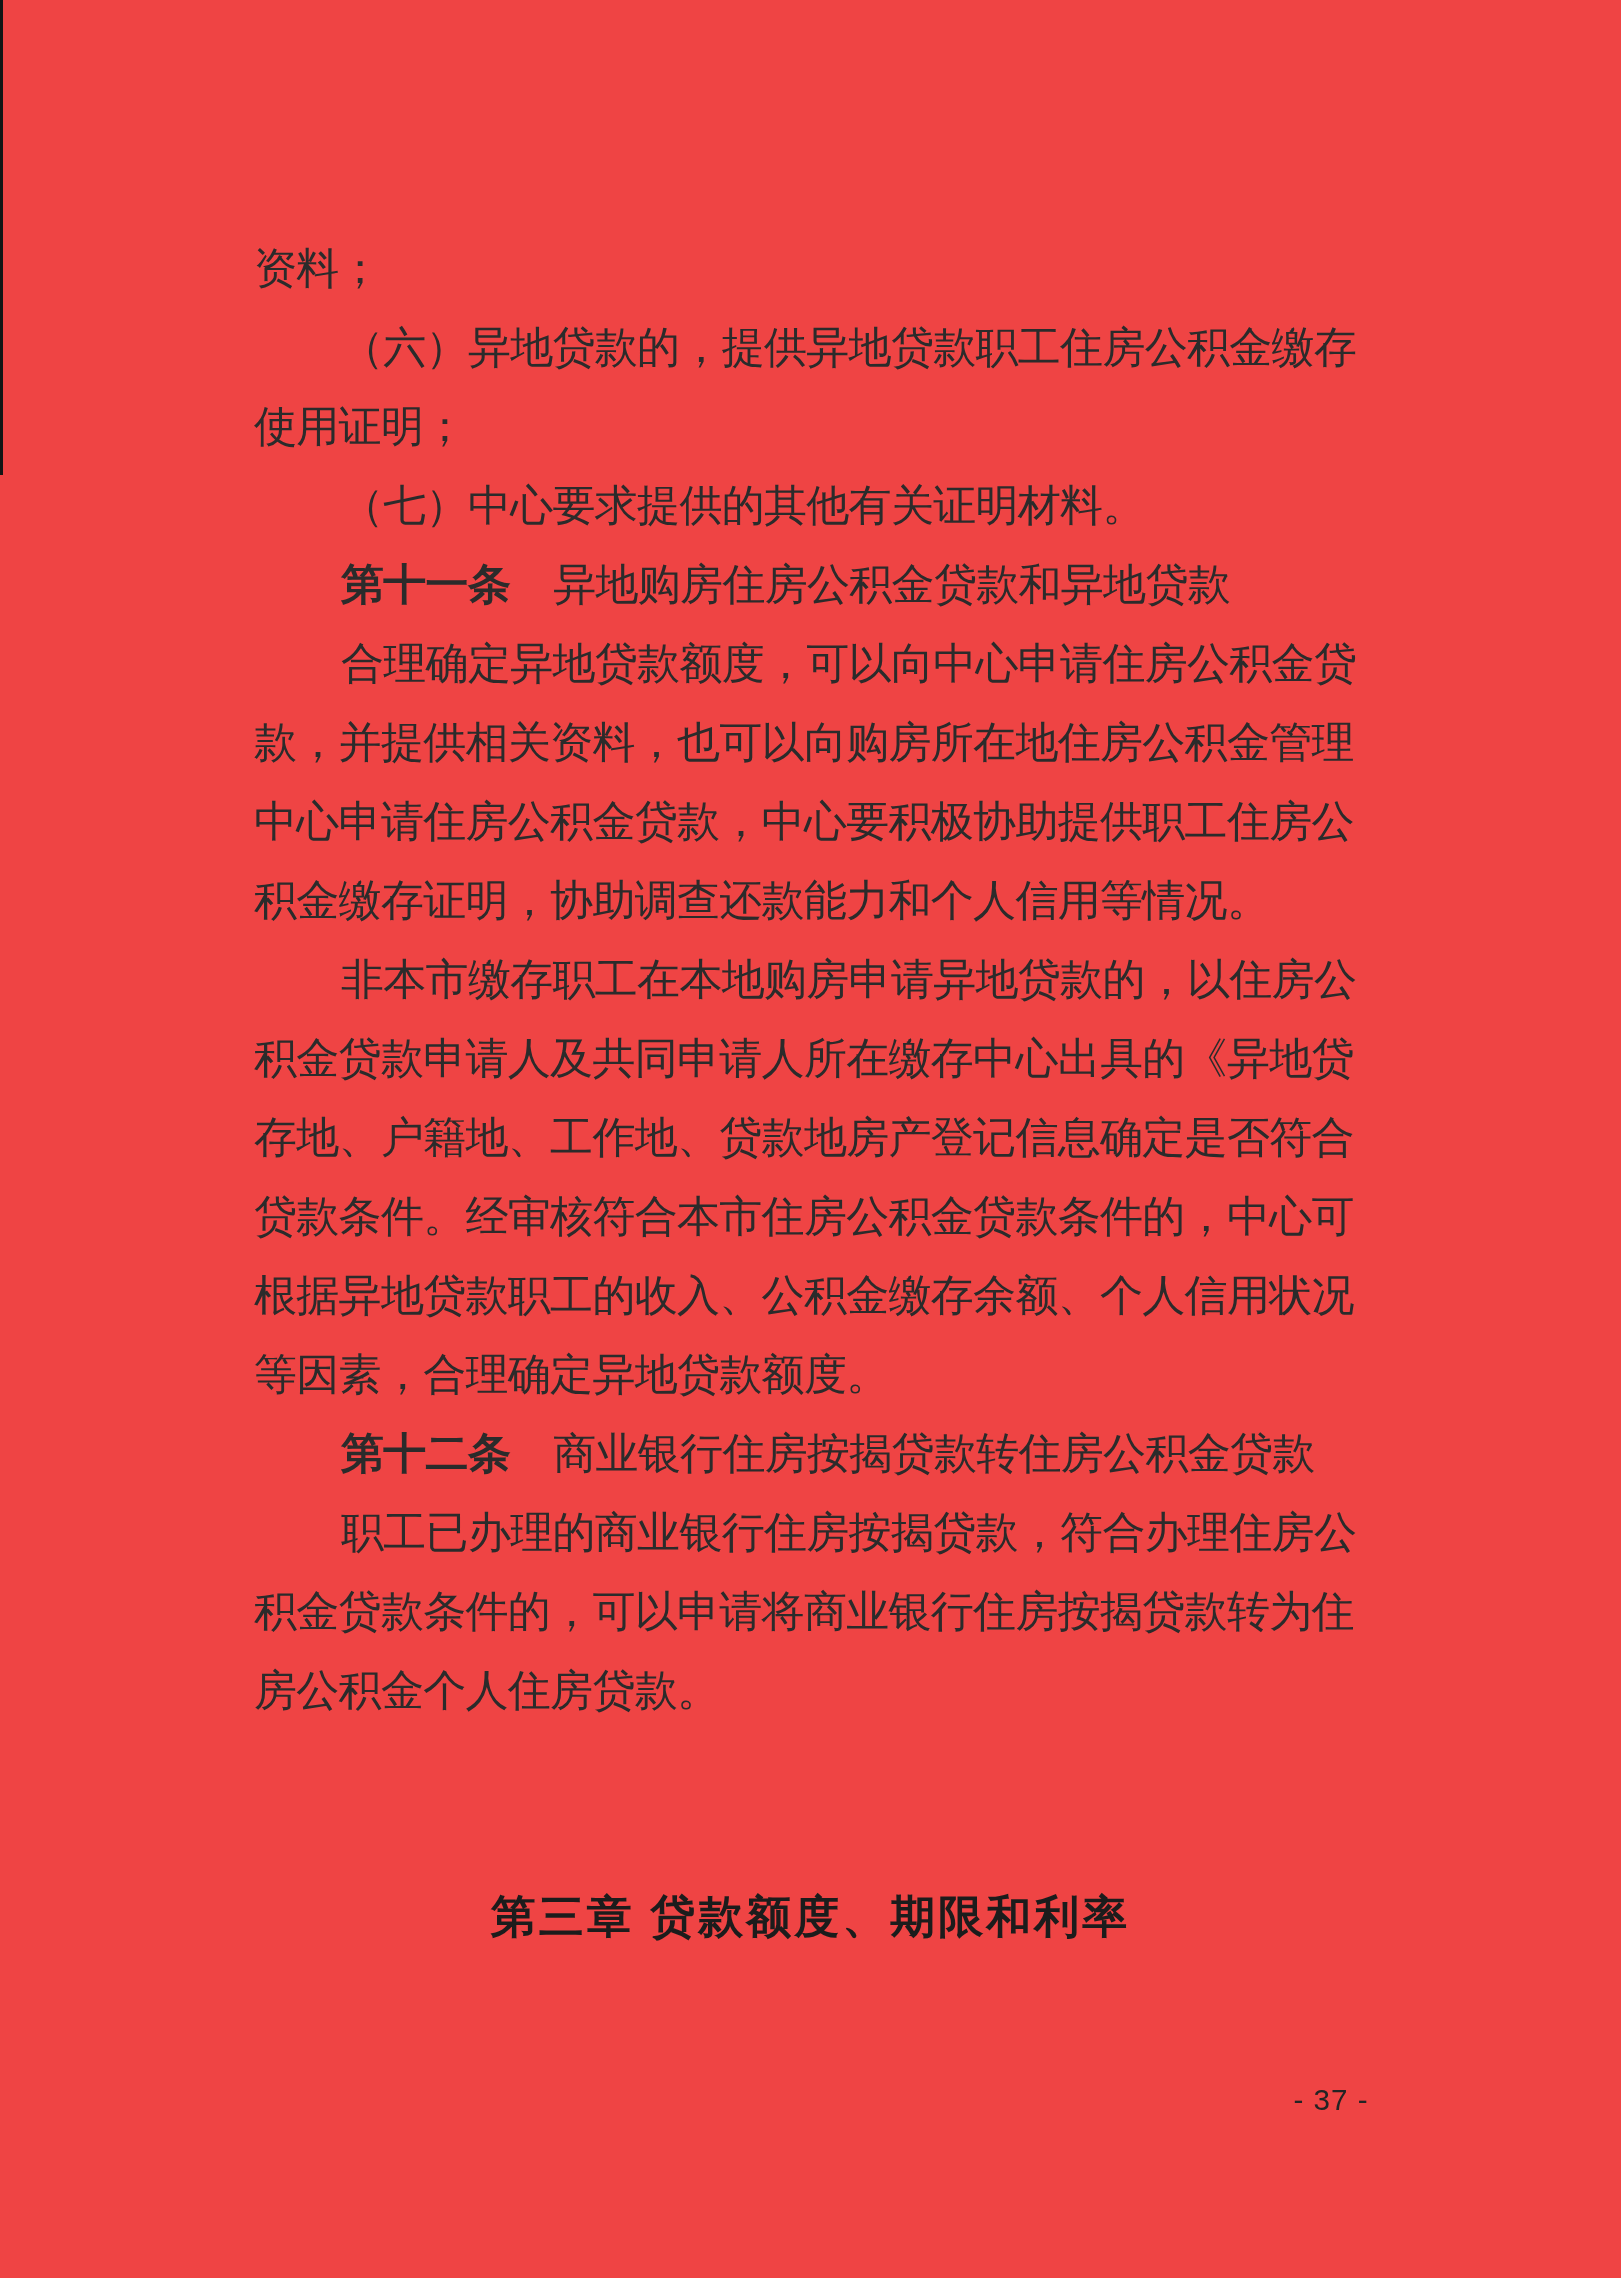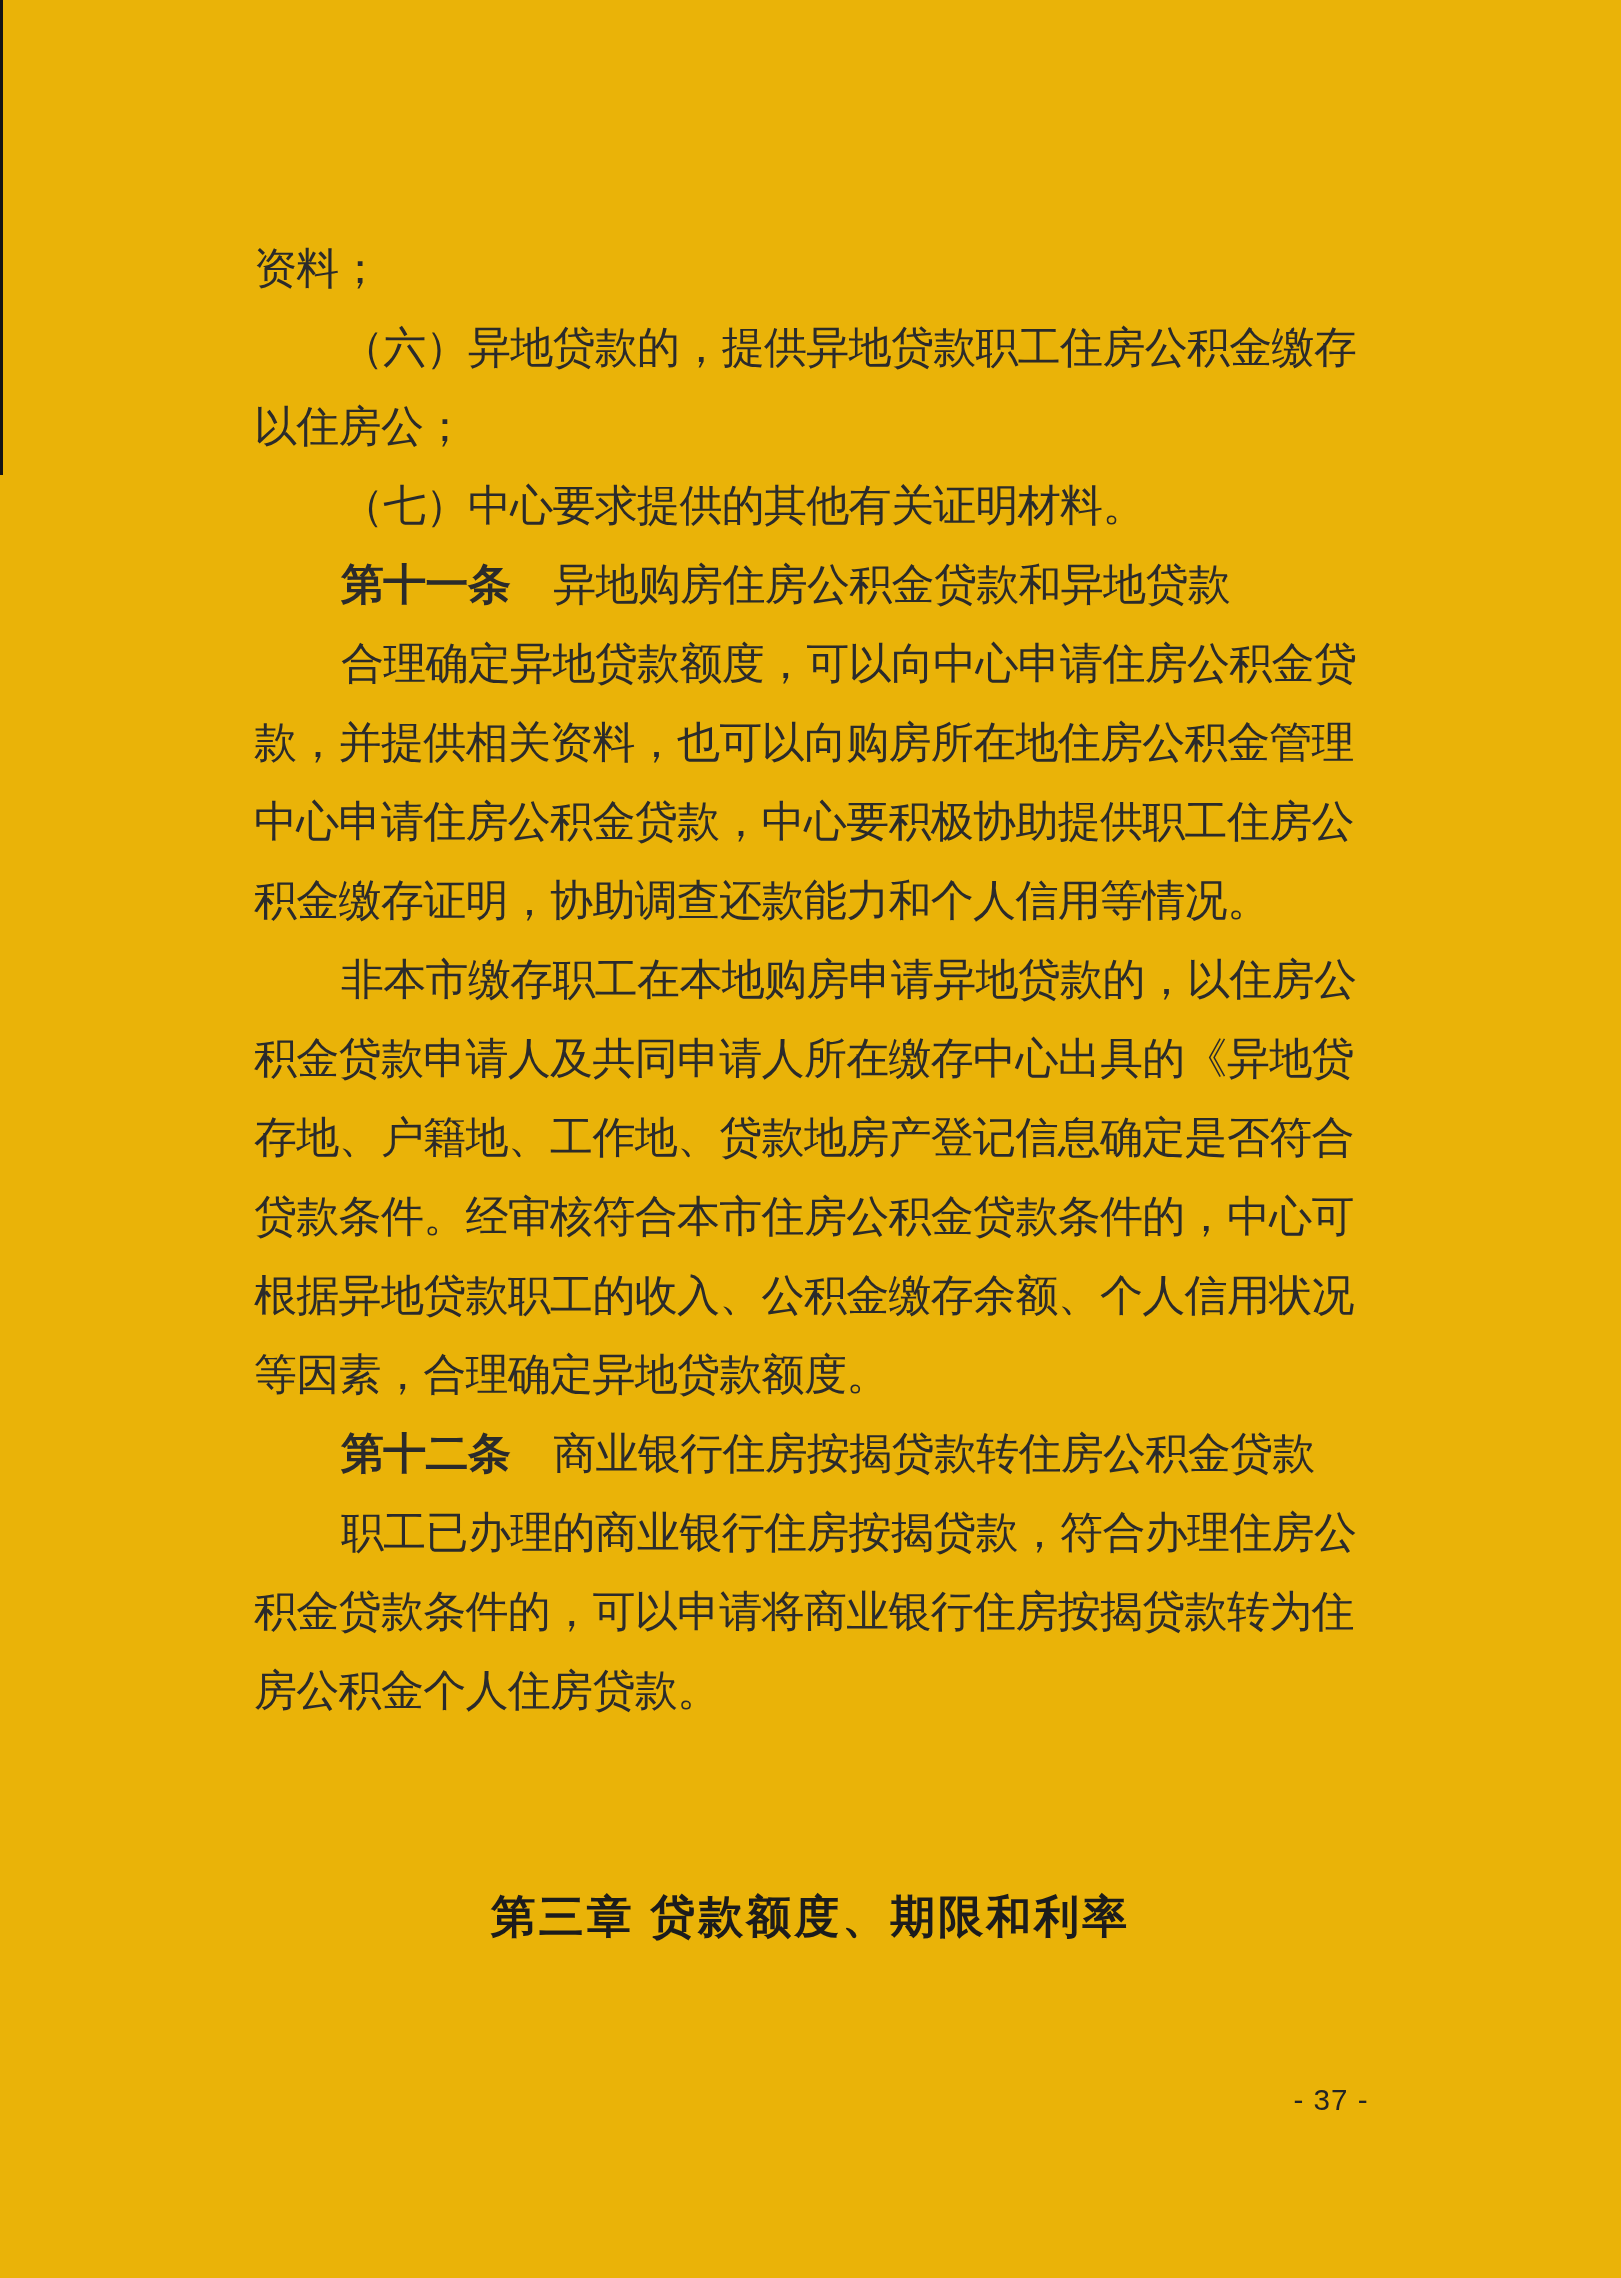--- a/index.html
+++ b/index.html
@@ -4,21 +4,21 @@
 <style>
   html, body {
     margin: 0;
     padding: 0;
     background: #ffffff;
   }
   .page {
     position: relative;
     width: 1621px;
     height: 2278px;
-    background: #eab308;
+    background: #ef4444;
     overflow: hidden;
     font-family: "Liberation Serif", serif;
     color: #2b2b2b;
   }
   .scan-line-left {
     position: absolute;
     left: 0;
     top: 0;
     width: 3px;
     height: 475px;
@@ -79,21 +79,21 @@
 </head>
 <body>
 
 <div class="page">
 
   <div class="scan-line-left"></div>
 
   <div class="content">
     <div class="line"><span>资料；</span></div>
     <div class="line indent"><span>（六）异地贷款的，提供异地贷款职工住房公积金缴存</span></div>
-    <div class="line"><span>以住房公；</span></div>
+    <div class="line"><span>使用证明；</span></div>
     <div class="line indent"><span>（七）中心要求提供的其他有关证明材料。</span></div>
     <div class="line indent"><span class="b">第十一条</span><span>异地购房住房公积金贷款和异地贷款</span></div>
     <div class="line indent"><span>合理确定异地贷款额度，可以向中心申请住房公积金贷</span></div>
     <div class="line"><span>款，并提供相关资料，也可以向购房所在地住房公积金管理</span></div>
     <div class="line"><span>中心申请住房公积金贷款，中心要积极协助提供职工住房公</span></div>
     <div class="line"><span>积金缴存证明，协助调查还款能力和个人信用等情况。</span></div>
     <div class="line indent"><span>非本市缴存职工在本地购房申请异地贷款的，以住房公</span></div>
     <div class="line"><span>积金贷款申请人及共同申请人所在缴存中心出具的《异地贷</span></div>
     <div class="line"><span>存地、户籍地、工作地、贷款地房产登记信息确定是否符合</span></div>
     <div class="line"><span>贷款条件。经审核符合本市住房公积金贷款条件的，中心可</span></div>

